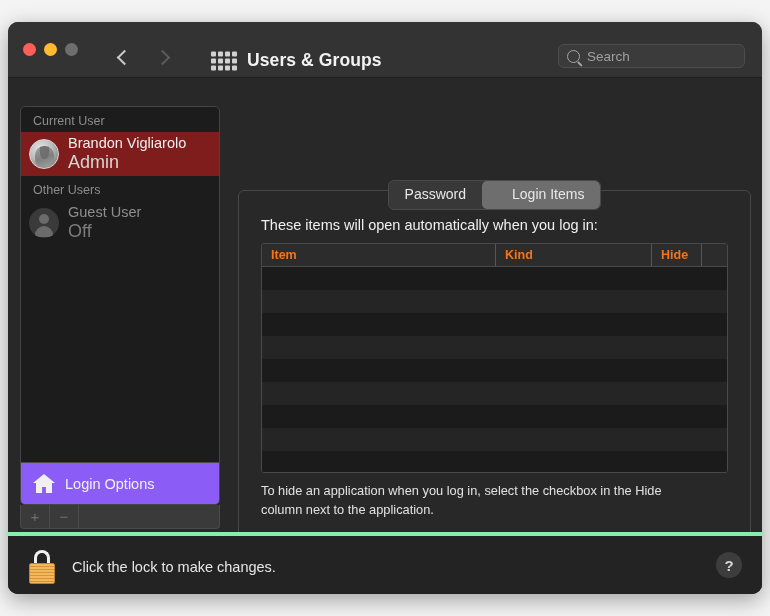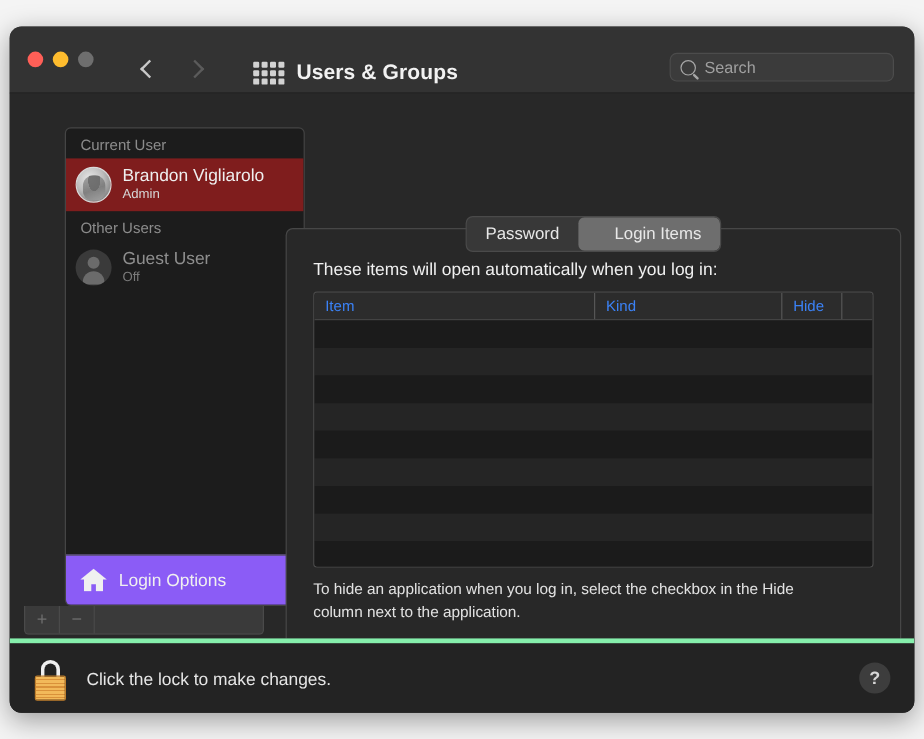--- a/index.html
+++ b/index.html
@@ -151,21 +151,20 @@
   .sidebar {
     position: absolute;
     left: 12px;
     top: 28px;
     width: 200px;
     height: 399px;
     background: #1c1c1c;
     border: 1px solid #454545;
     border-radius: 5px;
     overflow: hidden;
-    margin-left: 34px;
   }
   .sb-scroll { position: relative; height: 100%; }
 
   .sb-group {
     font-size: 12.5px;
     color: #8c8c8c;
     padding: 7px 0 4px 12px;
   }
 
   .sb-row {
@@ -216,21 +215,21 @@
     position: absolute;
     left: 50%; bottom: 1px;
     transform: translateX(-50%);
     width: 18px; height: 11px;
     border-radius: 9px 9px 0 0;
     background: #6b6b6b;
   }
 
   .sb-text { display: flex; flex-direction: column; justify-content: center; line-height: 1.15; }
   .sb-name { font-size: 14.5px; color: #efefef; }
-  .sb-sub  { font-size: 11px; color: #d6d6d6; }
+  .sb-sub  { font-size: 18px; color: #d6d6d6; }
   .sb-row.dim .sb-name { color: #8e8e8e; }
   .sb-row.dim .sb-sub  { color: #7b7b7b; }
 
   .sb-login {
     position: absolute;
     left: 0; right: 0;
     bottom: 0;
     height: 42px;
     display: flex;
     align-items: center;
@@ -337,22 +336,22 @@
   }
   .thead {
     display: flex;
     height: 23px;
     background: #2c2c2c;
     border-bottom: 1px solid #4a4a4a;
     align-items: center;
   }
   .th {
     font-size: 12.5px;
-    color: #3b82f6;
-    font-weight: normal;
+    color: #f97316;
+    font-weight: bold;
     padding-left: 9px;
     height: 100%;
     display: flex;
     align-items: center;
     border-right: 1px solid #565656;
   }
   .th.item { width: 234px; }
   .th.kind { width: 156px; }
   .th.hide { width: 50px; }
   .th.pad  { flex: 1; border-right: none; }

